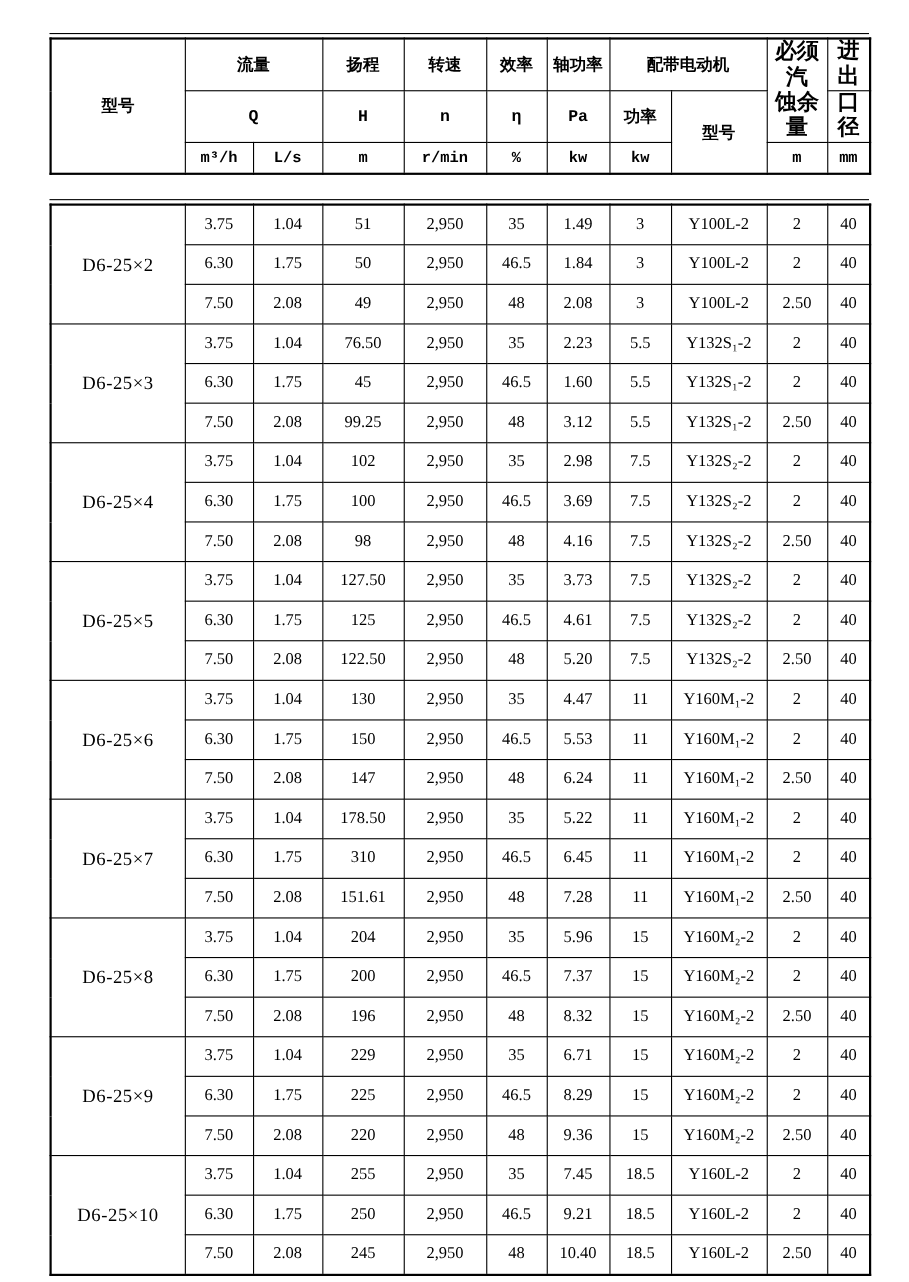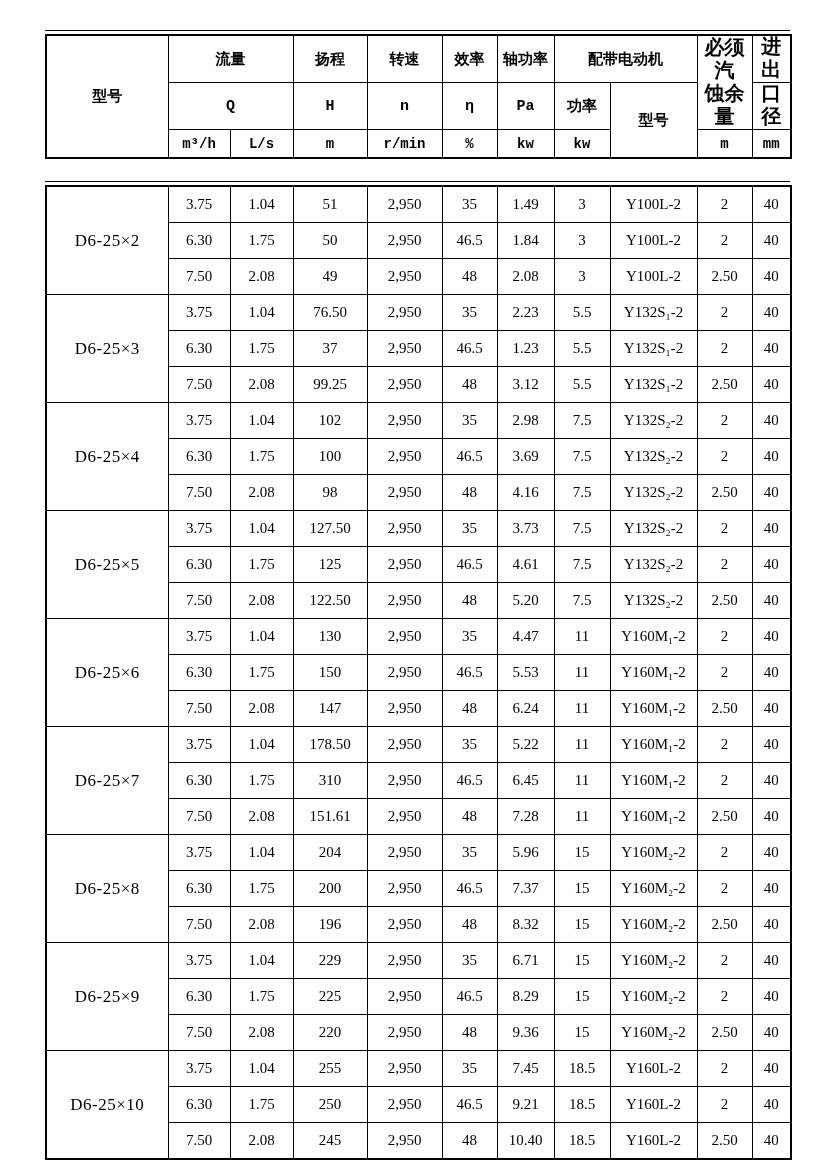--- a/index.html
+++ b/index.html
@@ -175,24 +175,24 @@
             <td>35</td>
             <td>2.23</td>
             <td>5.5</td>
             <td>Y132S₁-2</td>
             <td>2</td>
             <td>40</td>
           </tr>
           <tr>
             <td>6.30</td>
             <td>1.75</td>
-            <td>37</td>
-            <td>2,950</td>
-            <td>46.5</td>
-            <td>1.23</td>
+            <td>45</td>
+            <td>2,950</td>
+            <td>46.5</td>
+            <td>1.60</td>
             <td>5.5</td>
             <td>Y132S₁-2</td>
             <td>2</td>
             <td>40</td>
           </tr>
           <tr>
             <td>7.50</td>
             <td>2.08</td>
             <td>99.25</td>
             <td>2,950</td>

